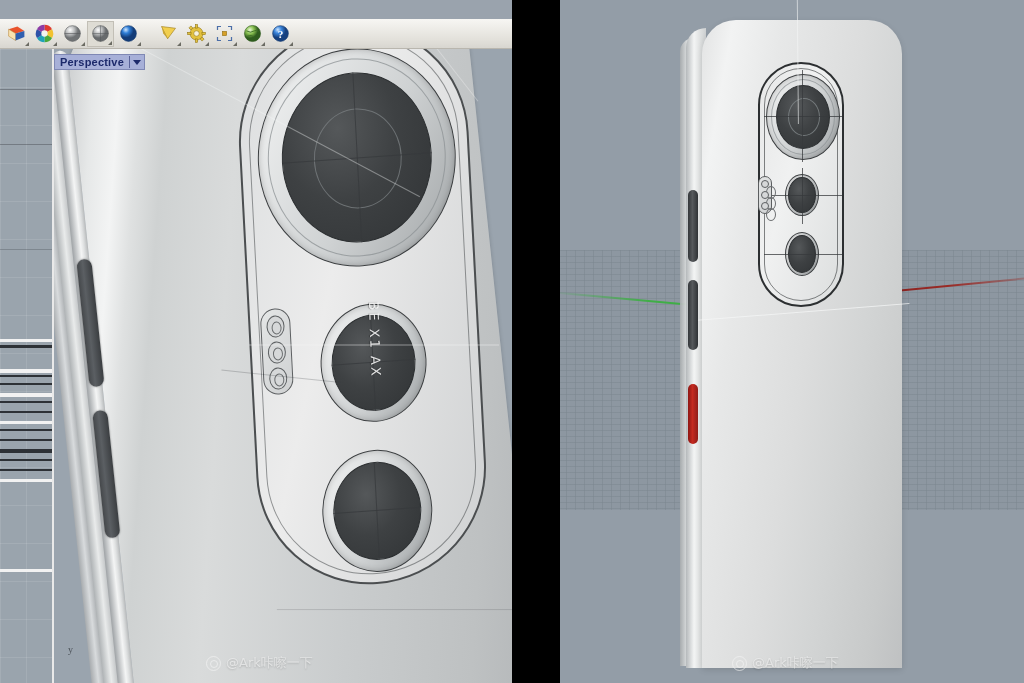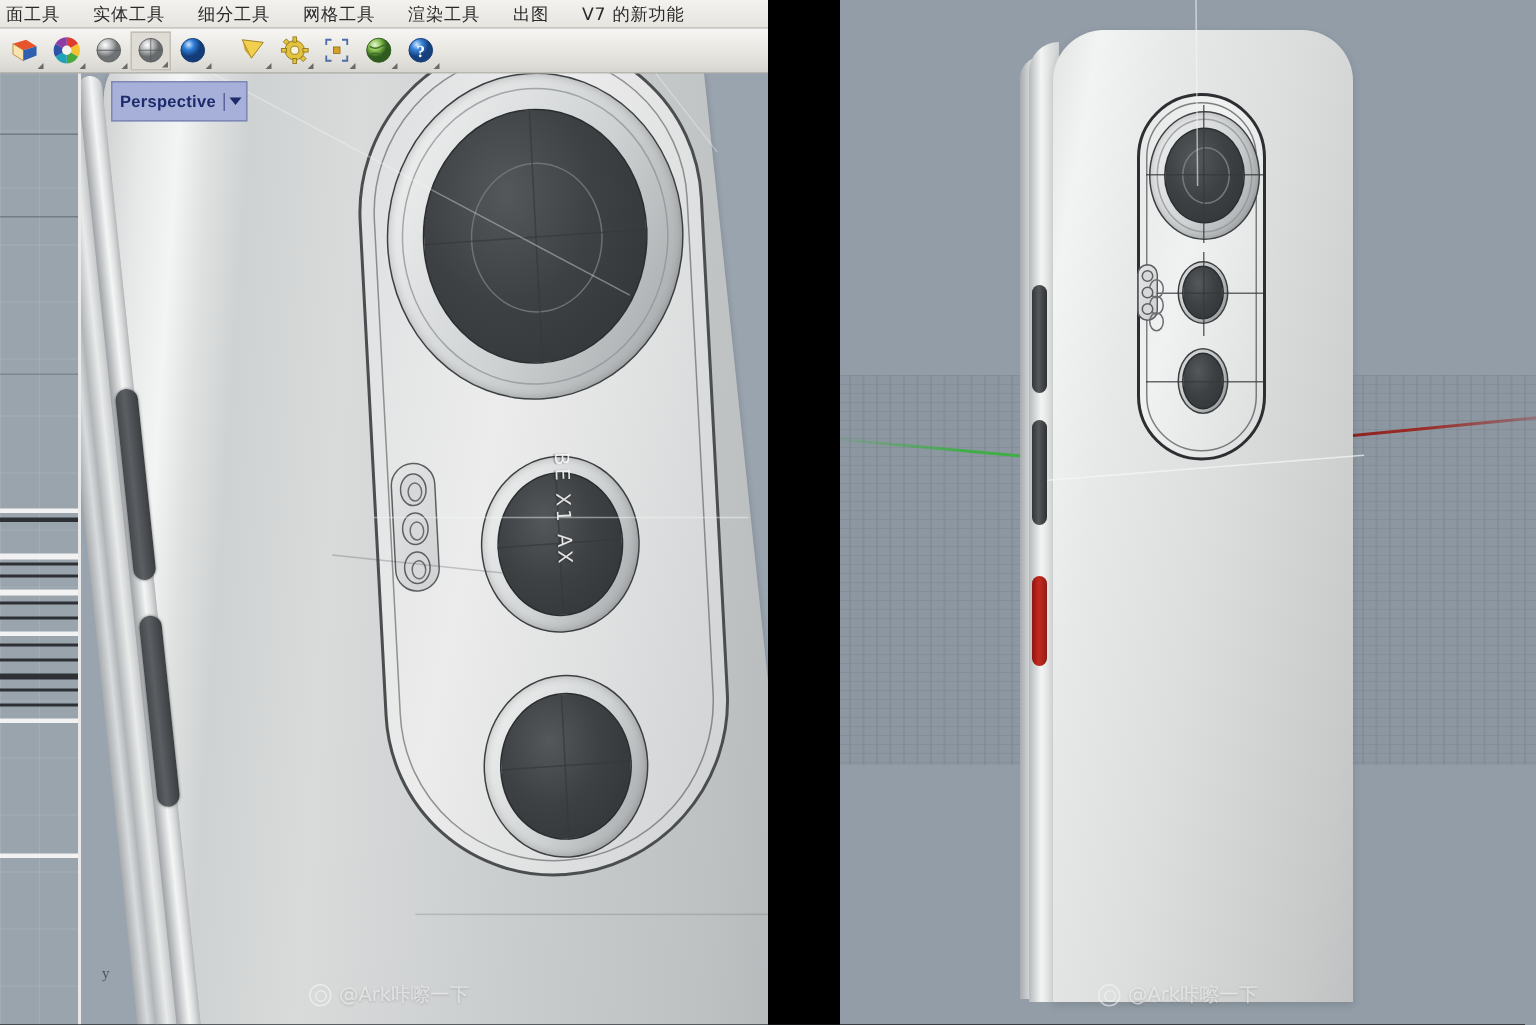--- a/index.html
+++ b/index.html
@@ -98,22 +98,22 @@
   
   #perspective-viewport {
     position: absolute;
     left: 52px; top: 49px;
     width: 460px; height: 634px;
     background: #9aa4ae;
     overflow: hidden;
     border-left: 2px solid #e9e9e9;
   }
   #vp-title {
-    position: absolute; left: 20px; top: 5px;
-    height: 27px;
+    position: absolute; left: 0; top: 5px;
+    height: 16px;
     background: #a7b0d8;
     border: 1px solid #7f88b4;
     display: flex; align-items: center;
     padding: 0 3px 0 5px;
     z-index: 30;
   }
   #vp-title .vp-label {
     font-size: 11px; font-weight: bold; color: #1d2a6b;
     font-family: "Liberation Sans", sans-serif;
     letter-spacing: .2px;
@@ -367,29 +367,20 @@
     font-family: "Liberation Serif", serif;
   }
 </style>
 </head>
 <body>
 
 <div id="app">
 
   <div id="left-pane">
 
-    <div id="menubar">
-      <div class="menu-item first">面工具</div>
-      <div class="menu-item">实体工具</div>
-      <div class="menu-item">细分工具</div>
-      <div class="menu-item">网格工具</div>
-      <div class="menu-item">渲染工具</div>
-      <div class="menu-item">出图</div>
-      <div class="menu-item">V7 的新功能</div>
-    </div>
 
     <div id="toolbar">
 
       <div class="tb-btn">
         <svg class="tb-ico" viewBox="0 0 24 24">
           <polygon points="3,7 13,4 21,9 11,12" fill="#e8532c"></polygon>
           <polygon points="3,7 11,12 11,20 3,15" fill="#fbe3b0" stroke="#b07a2a" stroke-width=".6"></polygon>
           <polygon points="11,12 21,9 21,16 11,20" fill="#2f5fb0"></polygon>
         </svg>
         <span class="corner"></span>

